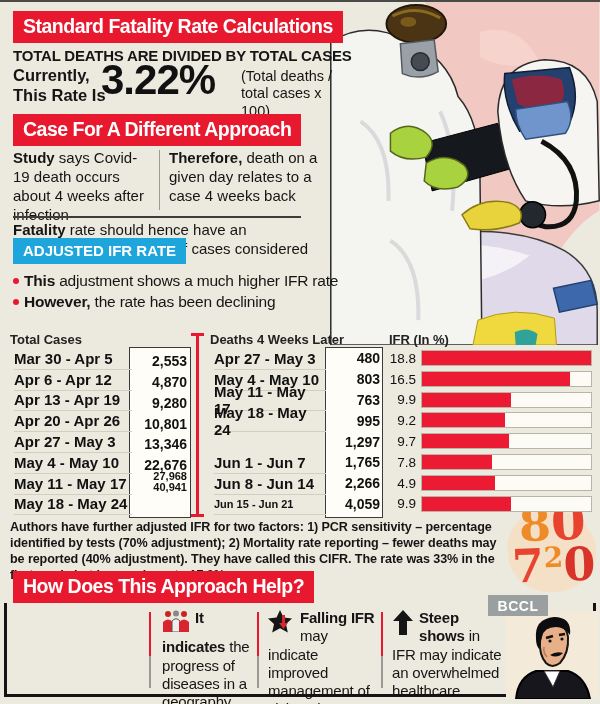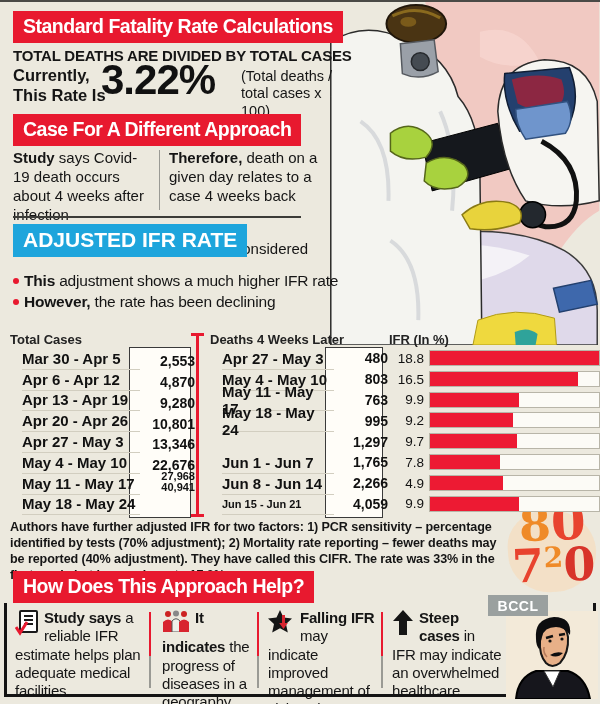--- a/index.html
+++ b/index.html
@@ -6,21 +6,21 @@
   body{font-family:"Liberation Sans",sans-serif;background:#777;}
   #stage{position:relative;width:600px;height:704px;background:#ece9de;overflow:hidden;margin:0 auto;}
   .abs{position:absolute;}
   .topline{left:0;top:0;width:600px;height:2px;background:#4a4a46;}
   
   .banner{display:inline-block;color:#fff;font-weight:bold;padding:4px 10px 5px 10px;letter-spacing:-0.5px;white-space:nowrap;}
   .banner.red{background:#e8192f;}
   .banner.blue{background:#1ea5dc;}
   .b1{left:13px;top:11px;font-size:19.5px;}
   .b2{left:13px;top:114px;font-size:19.5px;}
-  .b3{left:13px;top:224px;font-size:21px;letter-spacing:0;}
+  .b3{left:13px;top:238px;font-size:15px;letter-spacing:0;}
   .b4{left:13px;top:571px;font-size:19.5px;}
   .subhead{left:13px;top:47px;font-size:15px;font-weight:bold;color:#151515;letter-spacing:-0.2px;}
   .ratewrap{left:13px;top:62px;width:330px;height:48px;}
   .ratelabel{position:absolute;left:0;top:4px;font-size:16.5px;font-weight:bold;color:#151515;line-height:1.2;}
   .ratevalue{position:absolute;left:88px;top:-6px;font-size:42px;font-weight:900;color:#111;letter-spacing:-1px;}
   .rateformula{position:absolute;left:228px;top:6px;font-size:14.5px;color:#151515;line-height:1.2;}
   
   .cols2{left:13px;top:148px;width:300px;height:66px;}
   .c2a{position:absolute;left:0;top:0;width:133px;font-size:15px;line-height:1.27;color:#151515;}
   .c2div{position:absolute;left:146px;top:2px;width:1px;height:60px;background:#9a9a94;}
@@ -36,21 +36,21 @@
   .thead{font-size:13px;font-weight:bold;color:#222;}
   .th1{left:10px;top:332px;}
   .th2{left:210px;top:332px;}
   .th3{left:389px;top:332px;}
   .colbox{background:#fffdf8;border:1.5px solid #3a3a3a;}
   .cb1{left:129px;top:347px;width:60px;height:169px;}
   .cb2{left:325px;top:347px;width:56px;height:169px;}
   .ibeam{left:196px;top:335px;width:3px;height:180px;background:#e8192f;}
   .ibeam:before,.ibeam:after{content:"";position:absolute;left:-5px;width:13px;height:3px;background:#e8192f;}
   .ibeam:before{top:-2px;} .ibeam:after{bottom:-2px;}
-  .trow{position:absolute;left:12px;width:499px;height:20.8px;}
+  .trow{position:absolute;left:4px;width:499px;height:20.8px;}
   .cell{position:absolute;top:0;height:100%;display:flex;align-items:center;color:#111;}
   .lper{left:10px;width:118px;font-size:15px;font-weight:bold;border-bottom:1px solid #d2cec0;}
   .lval{left:130px;width:53px;justify-content:flex-end;text-align:right;font-size:14px;font-weight:bold;flex-direction:column;align-items:flex-end;}
   .lval span{display:block;line-height:1.05;}
   .trow .lval{padding-top:2px;box-sizing:border-box;}
   .dual .lval span{font-size:11px;}
   .rper{left:210px;width:112px;font-size:15px;font-weight:bold;border-bottom:1px solid #d2cec0;}
   .small-period .rper{font-size:11px;}
   .rval{left:326px;width:50px;justify-content:flex-end;font-size:14px;font-weight:bold;}
   .ifrv{left:381px;width:31px;justify-content:flex-end;font-size:13.5px;}
@@ -257,31 +257,20 @@
 
   <div class="abs decorwash"></div>
   <div class="abs decor">
     <span class="d8">8</span><span class="d0a">0</span><br>
     <span class="d7">7</span><span class="d2">2</span><span class="d0b">0</span>
   </div>
 
   <div class="abs banner red b4 zup">How Does This Approach Help?</div>
   <div class="abs bbox"></div>
 
-  <div class="abs bitem bi1 zup">
-    <span class="icn">
-      <svg width="24" height="26" viewBox="0 0 24 26">
-          <rect x="5" y="1" width="17" height="21" rx="1" fill="#fff" stroke="#1a1a1a" stroke-width="2"></rect>
-          <line x1="9" y1="6" x2="18" y2="6" stroke="#1a1a1a" stroke-width="2"></line>
-          <line x1="9" y1="10" x2="18" y2="10" stroke="#1a1a1a" stroke-width="2"></line>
-          <line x1="9" y1="14" x2="18" y2="14" stroke="#1a1a1a" stroke-width="2"></line>
-          <path d="M1,17 L5,23 L12,12" fill="none" stroke="#e8192f" stroke-width="3"></path>
-        </svg>
-    </span><b class="lead">Study says</b><span> a reliable IFR estimate helps plan adequate medical facilities</span>
-  </div>
   <div class="abs vdiv vd1"></div>
   <div class="abs bitem bi2 zup">
     <span class="icn">
       <svg width="28" height="22" viewBox="0 0 28 22">
           <circle cx="6" cy="4" r="3" fill="#c22"></circle>
           <circle cx="14" cy="3.4" r="3" fill="#888"></circle>
           <circle cx="22" cy="4" r="3" fill="#c22"></circle>
           <path d="M1,22 L1,12 Q6,7 11,12 L11,22 Z" fill="#d8242f"></path>
           <path d="M10,22 L10,11 Q14,6.5 18,11 L18,22 Z" fill="#efeeea" stroke="#555" stroke-width="1"></path>
           <path d="M17,22 L17,12 Q22,7 27,12 L27,22 Z" fill="#d8242f"></path>
@@ -296,21 +285,21 @@
           <path d="M14,5 L17,5 L17,13 L19.8,13 L15.5,19 L11.2,13 L14,13 Z" fill="#d8242f"></path>
         </svg>
     </span><b class="lead">Falling IFR</b><span> may indicate improved management of sick patients</span>
   </div>
   <div class="abs vdiv vd3"></div>
   <div class="abs bitem bi4 zup">
     <span class="icn">
       <svg width="22" height="25" viewBox="0 0 22 25">
           <path d="M11,0 L21,11 L15,11 L15,25 L7,25 L7,11 L1,11 Z" fill="#151515"></path>
         </svg>
-    </span><b class="lead">Steep cases</b><span> in IFR may indicate an overwhelmed healthcare system</span>
+    </span><b class="lead">Steep shows</b><span> in IFR may indicate an overwhelmed healthcare system</span>
   </div>
 
   <div class="abs credit">BCCL</div>
   <svg class="abs portrait" width="92" height="88" viewBox="0 0 92 88">
     <rect x="0" y="0" width="92" height="88" fill="#f3ead9"></rect>
     <path d="M10,88 Q12,66 30,60 L62,60 Q80,66 84,88 Z" fill="#16161c" stroke="#000" stroke-width="2"></path>
     <path d="M38,60 L54,60 L47,76 Z" fill="#fff" stroke="#333" stroke-width="1"></path>
     <path d="M34,30 Q34,14 47,12 Q60,12 62,26 Q63,42 54,52 Q46,58 40,52 Q33,44 34,30 Z" fill="#e8b088" stroke="#161616" stroke-width="2"></path>
     <path d="M30,28 Q28,8 48,6 Q66,6 64,24 Q58,16 50,16 Q38,16 36,26 Q34,34 33,38 Q30,34 30,28 Z" fill="#0d0d0f"></path>
     <path d="M40,27 L47,25 M53,24 L59,23" stroke="#111" stroke-width="2.5" fill="none"></path>

